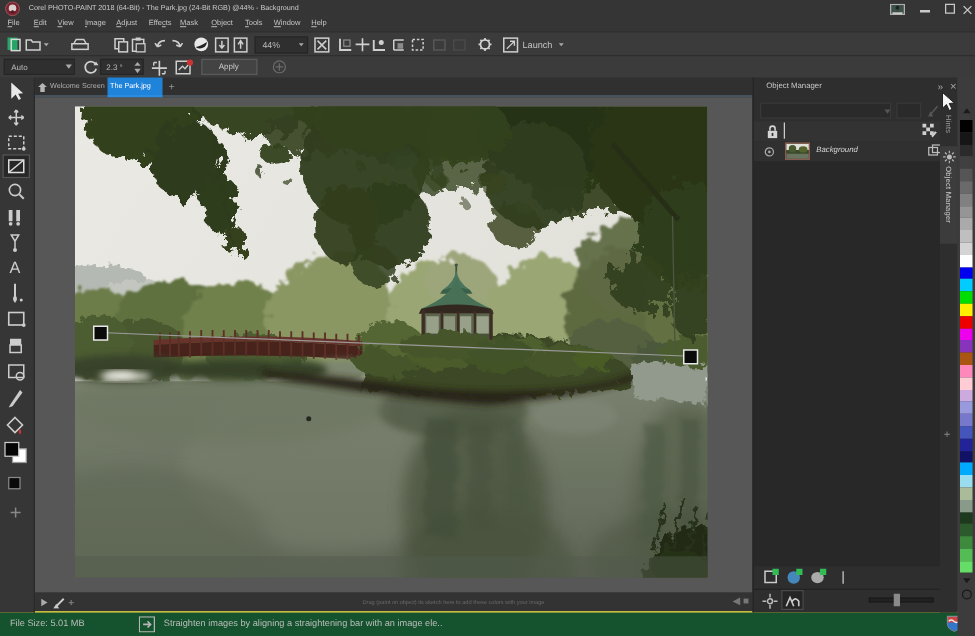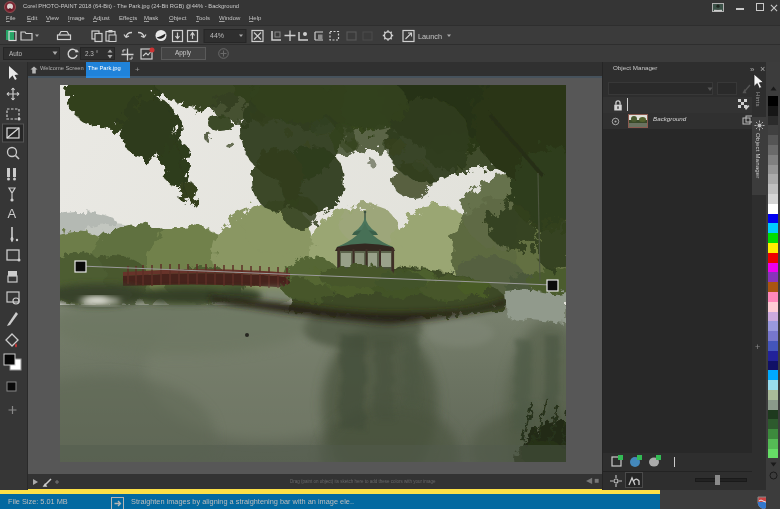--- a/index.html
+++ b/index.html
@@ -21,21 +21,21 @@
 .btn{position:absolute;background:#434343;border:1px solid #5a5a5a;color:#cccccc;font-size:8.5px;text-align:center;}
 
 #tabrow{left:28px;top:62px;width:574px;height:14px;background:#303030;}
 #tabline{left:28px;top:76px;width:574px;height:2px;background:#46525c;}
 #tabactiveline{left:86px;top:76px;width:44px;height:2px;background:#2a8ce2;}
 
 #canvas{left:28px;top:78px;width:574px;height:396px;background:#575757;}
 #photo{left:32px;top:7px;width:506px;height:377px;}
 
 #botbar{left:28px;top:474px;width:574px;height:15px;background:#333333;}
-#statusbar{left:0;top:489px;width:660px;height:20px;background:#0369a1;border-top:5px solid #fde047;color:#bdbdbd;font-size:7px;}
+#statusbar{left:0;top:489px;width:780px;height:20px;background:#14532d;border-top:1px solid #fde047;color:#bdbdbd;font-size:7px;}
 
 #toolbox{left:0;top:62px;width:28px;height:428px;background:#363636;border-right:1px solid #2a2a2a;}
 
 #rpanel{left:602px;top:62px;width:164px;height:428px;background:#2e2e2e;border-left:1px solid #252525;}
 #dockertabs{left:752px;top:76px;width:14px;height:414px;background:#2e2e2e;}
 #palette{left:766px;top:62px;width:14px;height:447px;background:#3c3c3c;}
 .sw{width:10px;height:9.8px;margin-left:1px;}
 .vtext{writing-mode:vertical-rl;font-size:6px;letter-spacing:0.2px;}
 </style>
 </head>

